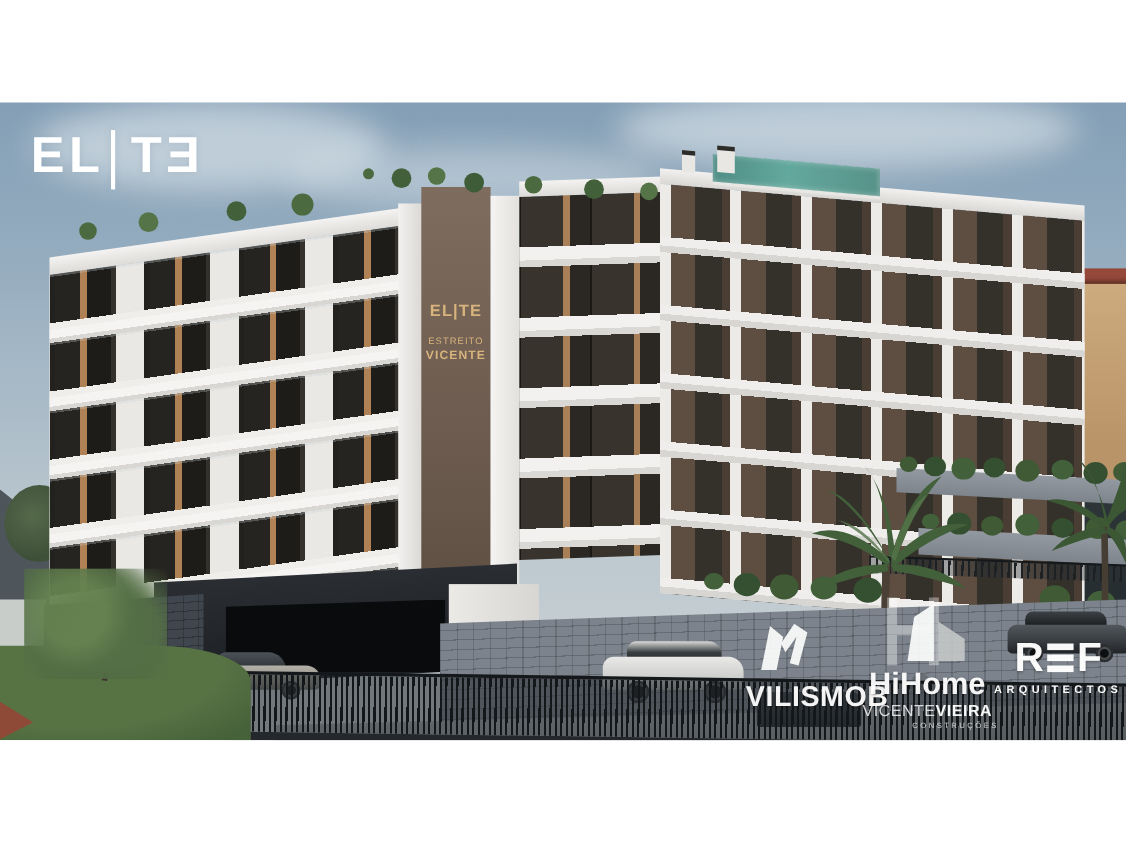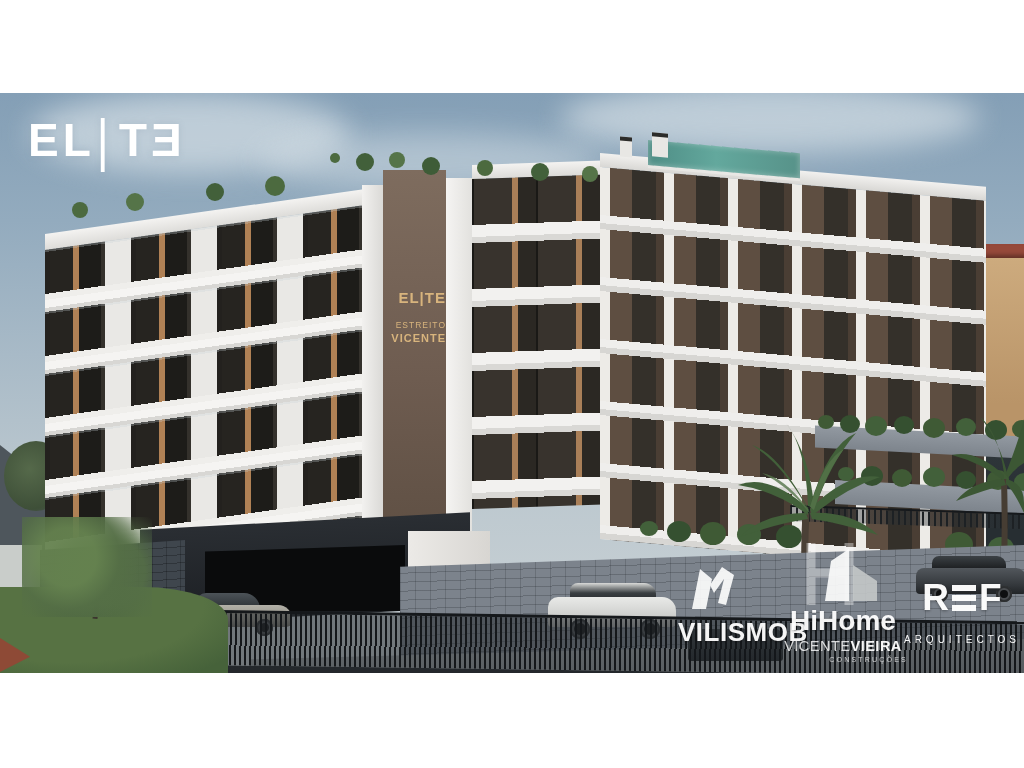--- a/index.html
+++ b/index.html
@@ -45,21 +45,21 @@
         #23211e 0 5px, #262420 5px 28px, #b08155 28px 34px, #1d1c19 34px 56px,
         #34312c 56px 60px, #e9e8e5 60px 86px);}
   #left-wing .glassline{position:absolute;left:0;top:16px;width:100%;height:332px;
     background:repeating-linear-gradient(180deg, rgba(200,210,215,.28) 0 2px, rgba(0,0,0,0) 2px 62px);}
 
   
   #center-col-left{left:362px;top:92px;width:22px;height:372px;z-index:5;
     background:linear-gradient(90deg,#f2f1ef,#d9d8d5);}
   #sign-panel{left:383px;top:77px;width:63px;height:380px;z-index:5;
     background:linear-gradient(180deg,#7e6c5e,#6e5c50 55%,#5e4f43);}
-  #sign-panel .sign{position:absolute;left:0;top:104px;width:100%;text-align:right;color:#d8b47d;margin-top:15px;}
+  #sign-panel .sign{position:absolute;left:0;top:104px;width:100%;text-align:center;color:#d8b47d;}
   #sign-panel .l1{font-size:15px;font-weight:700;letter-spacing:1px;}
   #sign-panel .l2{font-size:8.5px;font-weight:400;letter-spacing:1px;margin-top:14px;}
   #sign-panel .l3{font-size:11px;font-weight:800;letter-spacing:1px;margin-top:2px;}
   #center-col-right{left:446px;top:85px;width:26px;height:375px;z-index:5;
     background:linear-gradient(90deg,#f5f4f2,#e2e1de);}
   #center-balconies{left:472px;top:72px;width:130px;z-index:4;transform:skewY(-2deg);transform-origin:left top;}
   #center-balconies .parapet{height:14px;background:linear-gradient(180deg,#f4f3f1,#dcdbd8);}
   #center-balconies .floors{height:330px;
     background:
       repeating-linear-gradient(180deg, rgba(0,0,0,0) 0 46px, #f2f1ef 46px 58px, #d9d8d5 58px 64px),
@@ -171,21 +171,21 @@
   #hihome .brand{font-size:28px;font-weight:700;margin-top:-4px;text-shadow:0 1px 3px rgba(0,0,0,.3);}
   #hihome .names{font-size:14.5px;letter-spacing:.5px;margin-top:1px;}
   #hihome .n-a{font-weight:400;opacity:.85;margin-top:20px;}
   #hihome .n-b{font-weight:700;margin-top:44px;}
   #hihome .sub{font-size:7px;letter-spacing:2.2px;margin-top:2px;text-align:right;padding-right:10px;opacity:.8;}
   #ref{left:903px;top:488px;width:118px;text-align:center;opacity:.97;}
   #ref .word{font-size:37px;font-weight:800;line-height:.9;display:flex;justify-content:center;align-items:center;gap:3px;
     text-shadow:0 1px 3px rgba(0,0,0,.35);}
   #ref .ebars{display:inline-flex;flex-direction:column;gap:4px;width:24px;}
   #ref .ebars i{display:block;height:6px;background:#fff;}
-  #ref .sub{font-size:10px;font-weight:400;letter-spacing:4px;margin-top:20px;}
+  #ref .sub{font-size:10px;font-weight:700;letter-spacing:4px;margin-top:8px;}
 
   
   .band{left:0;width:1024px;background:#ffffff;z-index:25;}
 </style>
 </head>
 <body>
 
 <div id="screenshot">
   <div id="render">
 

